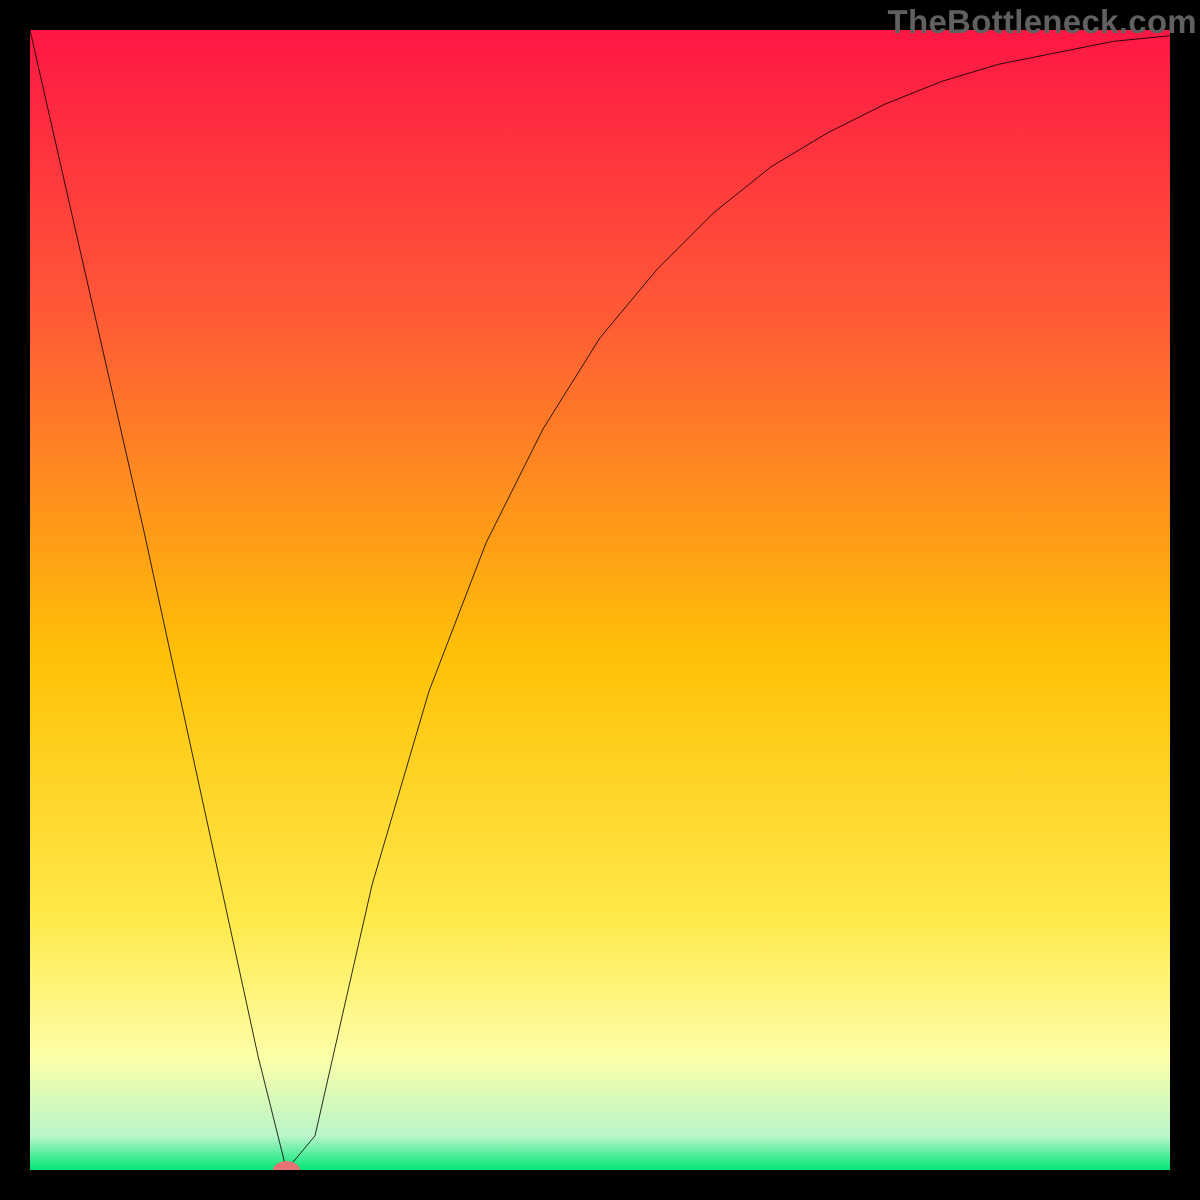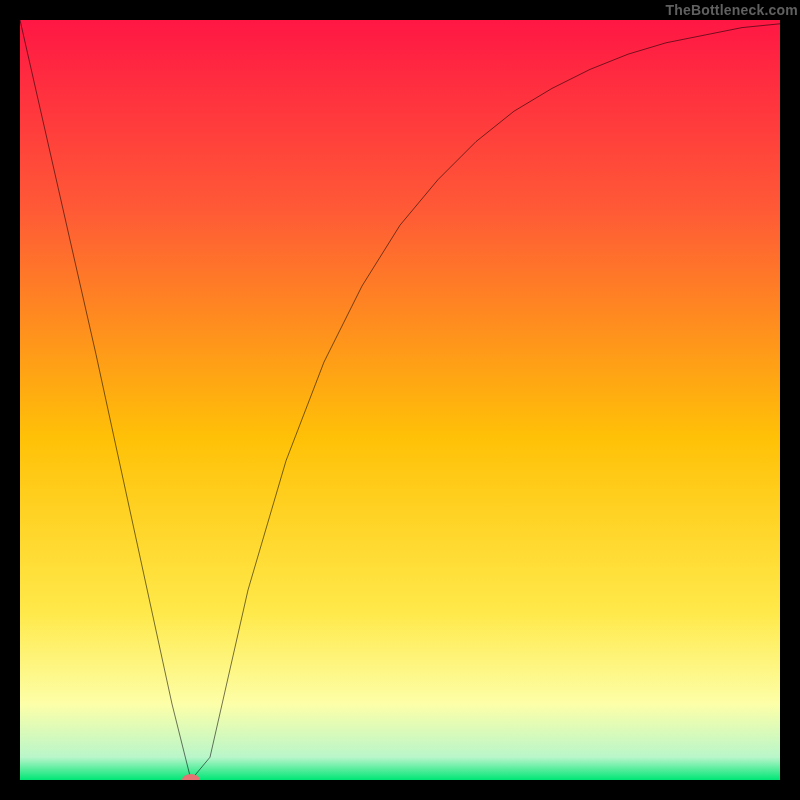--- a/index.html
+++ b/index.html
@@ -35,21 +35,21 @@
     width: 18px;
     height: 12px;
     border-radius: 50%;
     transform: translate(-50%, -50%);
   }
   .watermark {
     position: absolute;
     top: 2px;
     right: 2px;
     font-family: Arial, Helvetica, sans-serif;
-    font-size: 14px;
+    font-size: 22px;
     font-weight: 600;
     color: #606060;
     letter-spacing: 0.2px;
   }
 </style>
 </head>
 <body>
 
 <div class="frame">
 

